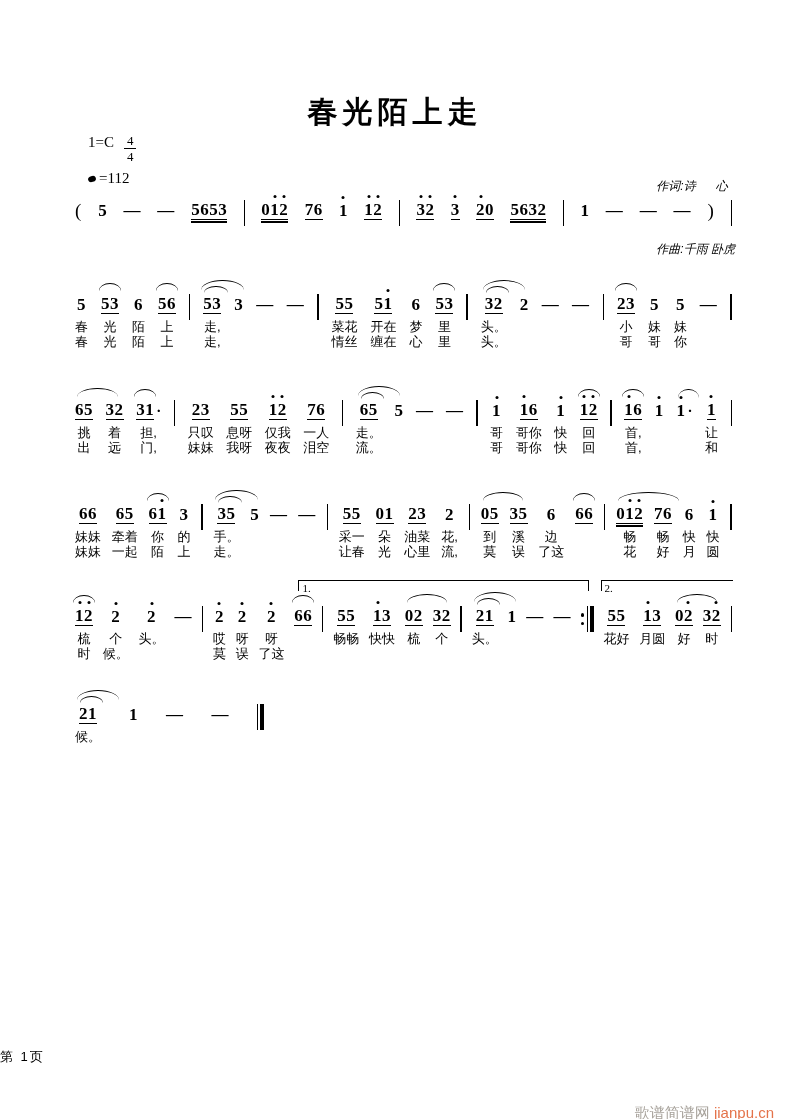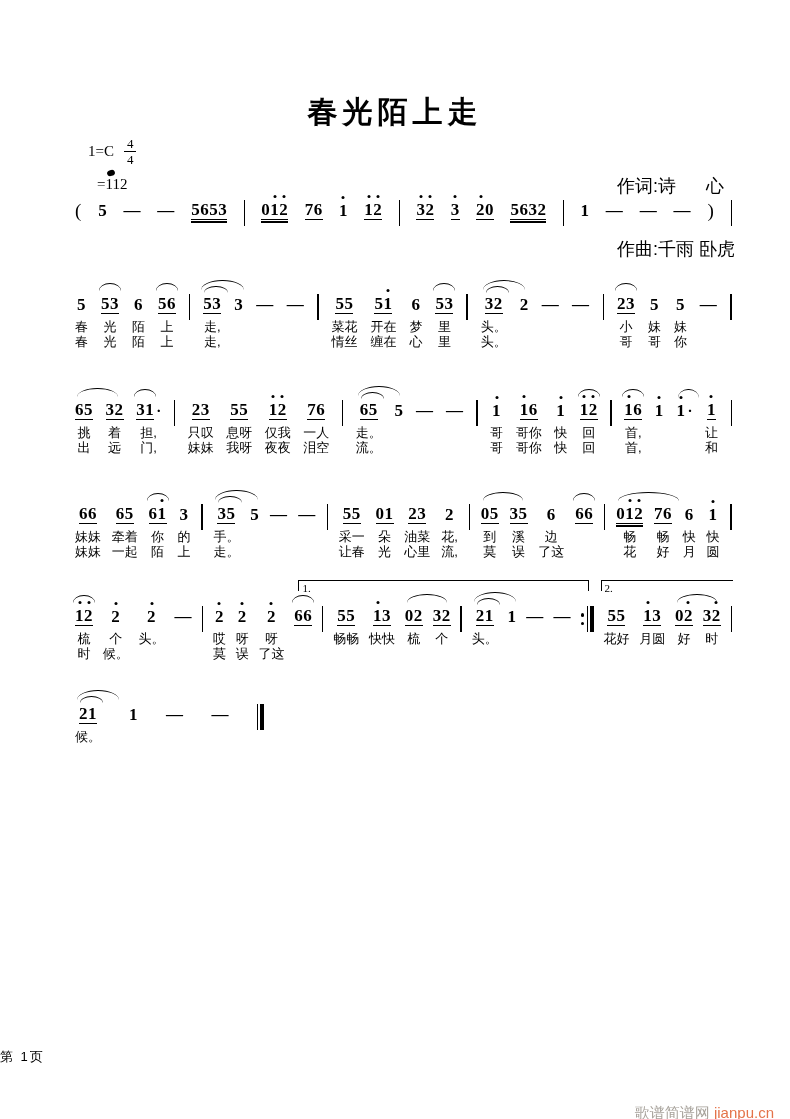--- a/index.html
+++ b/index.html
@@ -3,28 +3,28 @@
 <meta charset="utf-8">
 <style>
   html,body{margin:0;padding:0;background:#fff;}
   #page{position:relative;width:790px;height:1119px;background:#ffffff;margin:12px auto;overflow:hidden;
         font-family:"Liberation Sans",sans-serif;color:#000;}
 
   
   #title{position:absolute;top:80px;left:0;width:100%;text-align:center;
          font-family:"Liberation Serif",serif;font-weight:bold;font-size:30px;letter-spacing:5px;}
   #keyblock{position:absolute;left:88px;top:122px;font-family:"Liberation Serif",serif;font-size:15px;}
-  .keyline{display:flex;align-items:center;height:34px;}
+  .keyline{display:flex;align-items:flex-start;height:34px;}
   .frac{display:inline-block;text-align:center;margin-left:10px;font-size:13px;line-height:13px;}
   .frac .num{display:block;border-bottom:1px solid #000;padding:0 3px 1px;}
   .frac .den{display:block;padding-top:1px;}
-  #tempoline{display:flex;align-items:center;margin-top:2px;flex-direction:column;}
+  #tempoline{display:flex;align-items:center;margin-top:2px;}
   .notehead{display:inline-block;width:8px;height:6px;background:#000;border-radius:50%;
             transform:rotate(-20deg);margin-right:3px;}
-  #credits{position:absolute;right:55px;top:122px;font-size:18px;line-height:21px;white-space:pre;}
+  #credits{position:absolute;right:55px;top:122px;font-size:12px;line-height:21px;white-space:pre;font-style:italic;}
 
   
   .system{position:absolute;left:75px;right:58px;display:flex;justify-content:space-between;
           align-items:flex-start;}
   #sys-0{top:172px;}
   #sys-1{top:266px;}
   #sys-2{top:372px;}
   #sys-3{top:476px;}
   #sys-4{top:562px;}
   #sys-5{top:676px;justify-content:flex-start;gap:28px;}

